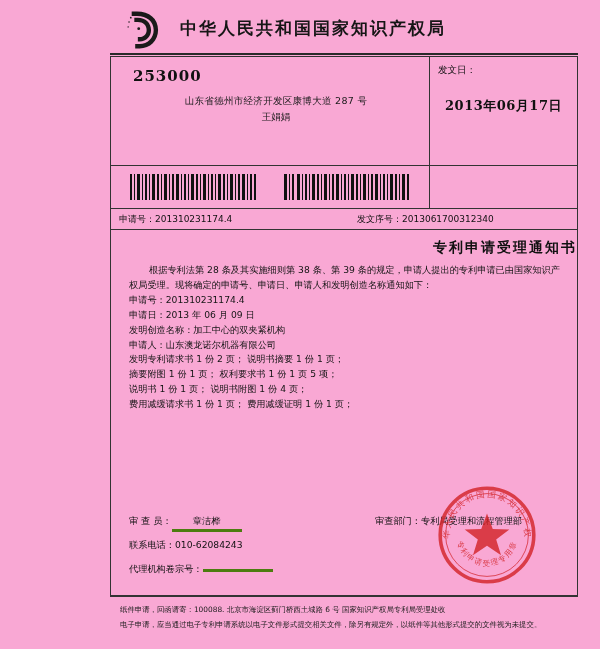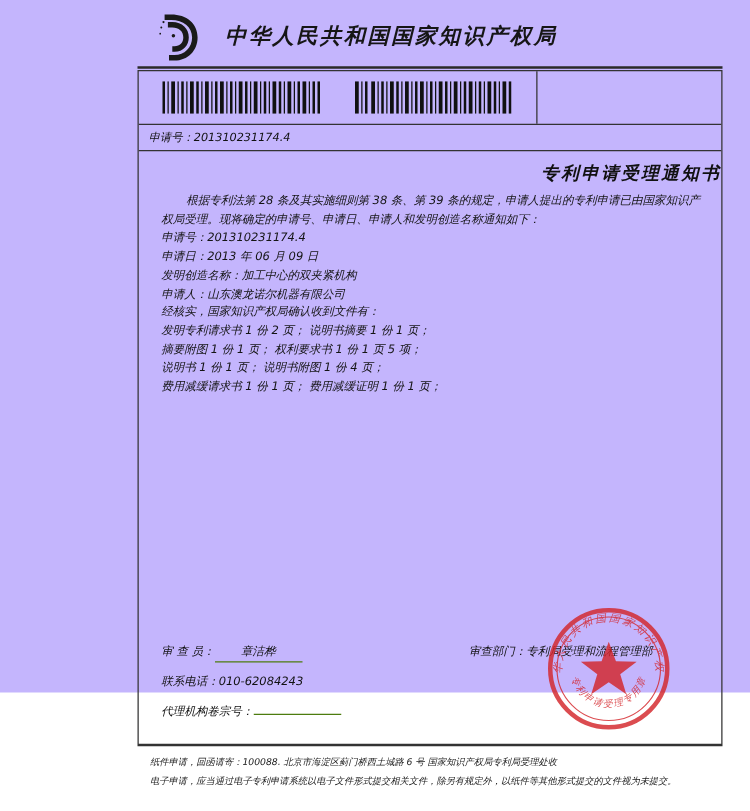--- a/index.html
+++ b/index.html
@@ -10,24 +10,23 @@
   body {
     width: 600px;
     height: 649px;
     font-family: "DejaVu Sans", sans-serif;
     color: #111;
     overflow: hidden;
   }
   .page {
     position: relative;
     width: 600px;
-    height: 554px;
-    background: #c4b5fd;
-    box-sizing: border-box;
-    font-style: italic;
+    height: 649px;
+    background: #f9a8d4;
+    box-sizing: border-box;
   }
 
   
   .header {
     position: relative;
     height: 56px;
     padding-left: 118px;
     padding-top: 16px;
     box-sizing: border-box;
   }
@@ -203,21 +202,21 @@
     left: 0; right: 0; bottom: 0;
     height: 110px;
   }
   .sig-line {
     position: absolute;
     font-size: 9.2px;
   }
   .sig-underline {
     display: inline-block;
     min-width: 62px;
-    border-bottom: 1px solid #4d7c0f;
+    border-bottom: 3px solid #4d7c0f;
     text-align: center;
     padding: 0 4px 1px;
   }
 
   
   .seal {
     position: absolute;
     right: 36px;
     bottom: 6px;
     width: 108px;
@@ -273,20 +272,31 @@
           <circle cx="38" cy="47" r="3.2"></circle>
         </g>
       </svg>
     </div>
     <div class="org-title">中华人民共和国国家知识产权局</div>
     <div class="rule"></div>
   </div>
 
   <div class="frame">
 
+    <div class="topblock">
+      <div class="addr-area">
+        <div class="postcode">253000</div>
+        <div class="addr-line">山东省德州市经济开发区康博大道 287 号</div>
+        <div class="addr-name">王娟娟</div>
+      </div>
+      <div class="datebox">
+        <div class="datebox-label">发文日：</div>
+        <div class="datebox-value">2013年06月17日</div>
+      </div>
+    </div>
 
     <div class="barcode-row">
       <div class="barcodes">
         <svg class="barcode" viewBox="0 0 128 26" preserveAspectRatio="none">
           <g fill="#111">
             <rect x="1" y="0" width="2" height="26"></rect>
               <rect x="5" y="0" width="1" height="26"></rect>
             <rect x="8" y="0" width="3" height="26"></rect>
               <rect x="13" y="0" width="1" height="26"></rect>
             <rect x="16" y="0" width="2" height="26"></rect>
@@ -357,32 +367,34 @@
           </g>
         </svg>
       </div>
       <div class="barcode-right-cell"></div>
     </div>
 
     <div class="numbers-row">
       <div class="cell-left">
         <span>申请号：</span><span>201310231174.4</span>
       </div>
+      <div class="cell-right">
+        <span>发文序号：</span><span>2013061700312340</span>
+      </div>
     </div>
 
     <div class="doc-title">专利申请受理通知书</div>
 
     <div class="body-text">
       <p class="indent">根据专利法第 28 条及其实施细则第 38 条、第 39 条的规定，申请人提出的专利申请已由国家知识产权局受理。现将确定的申请号、申请日、申请人和发明创造名称通知如下：</p>
       <div class="tight">
         <p>申请号：201310231174.4</p>
         <p>申请日：2013 年 06 月 09 日</p>
         <p>发明创造名称：加工中心的双夹紧机构</p>
         <p>申请人：山东澳龙诺尔机器有限公司</p>
-        <p>经核实，国家知识产权局确认收到文件有：</p>
         <p>发明专利请求书 1 份 2 页； 说明书摘要 1 份 1 页；</p>
         <p>摘要附图 1 份 1 页； 权利要求书 1 份 1 页 5 项；</p>
         <p>说明书 1 份 1 页； 说明书附图 1 份 4 页；</p>
         <p>费用减缓请求书 1 份 1 页； 费用减缓证明 1 份 1 页；</p>
       </div>
     </div>
 
 
     <div class="sig">
       <div class="sig-line" style="left:18px; top:30px;">

